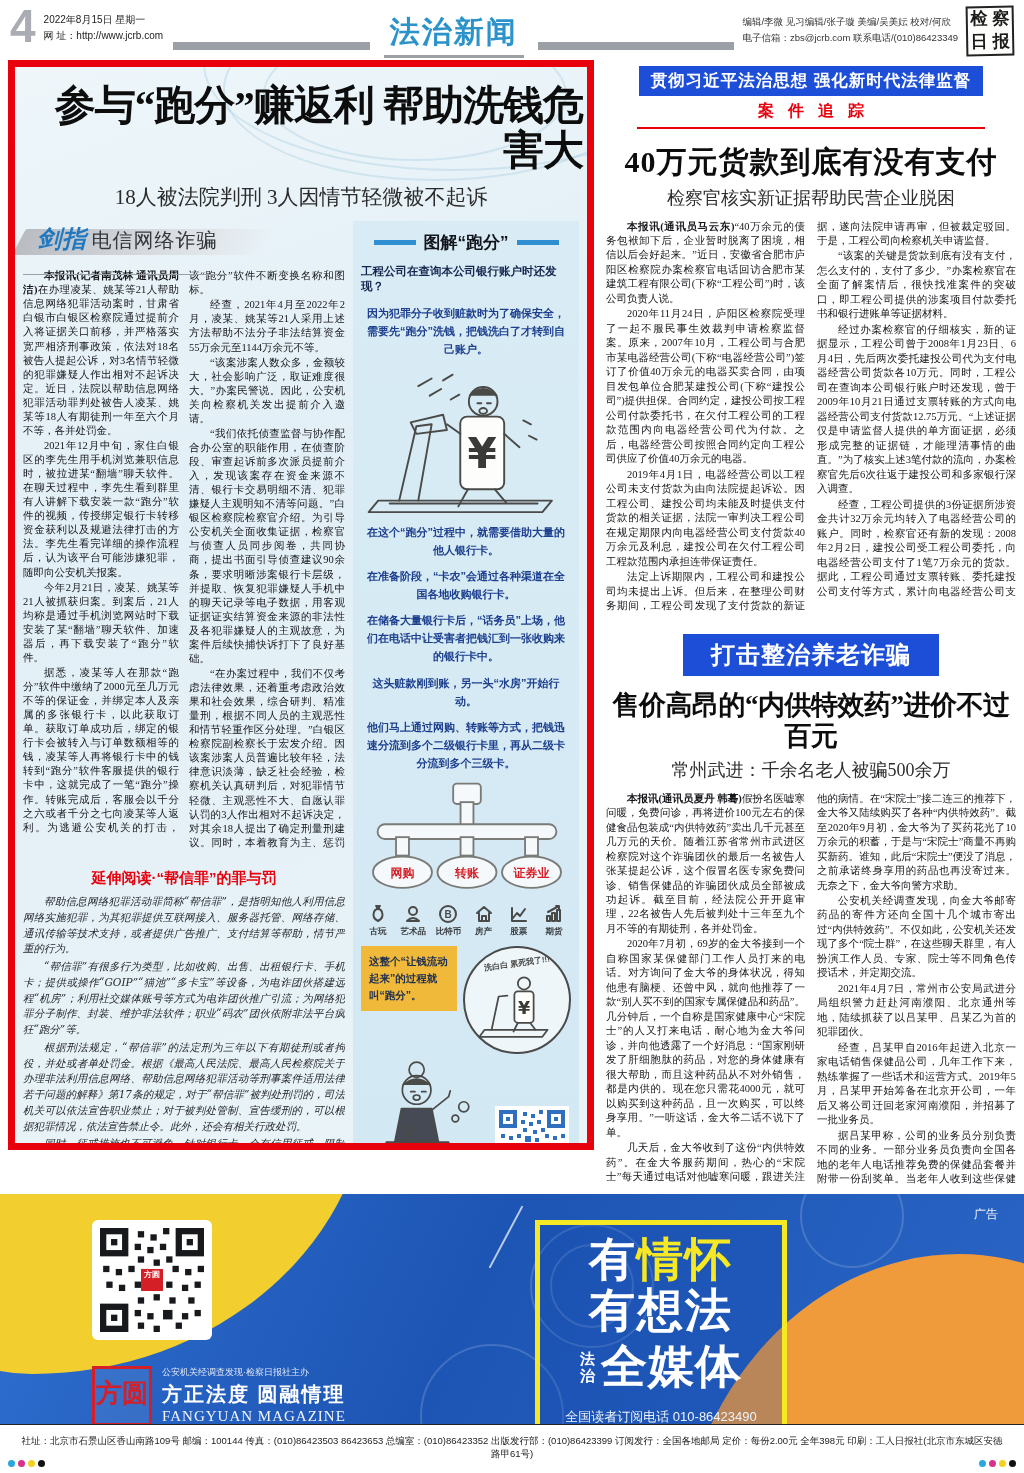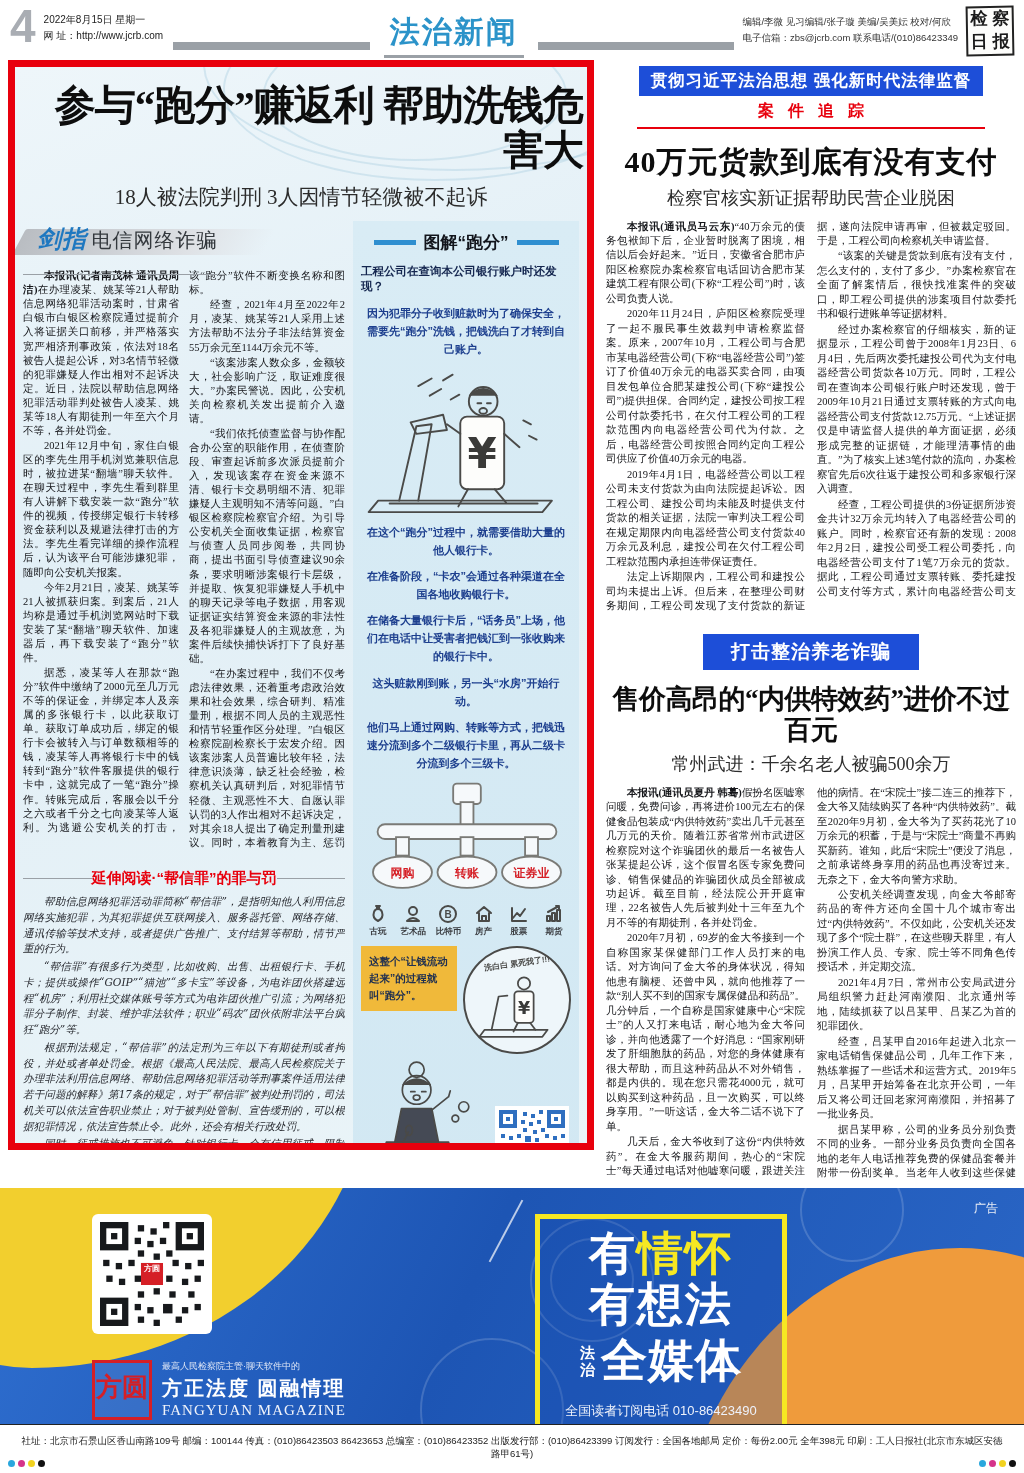--- a/index.html
+++ b/index.html
@@ -36,21 +36,21 @@
   .badge .swoosh{position:absolute;left:-4px;top:6px;width:250px;height:26px;background:linear-gradient(90deg,#b9bdc2,#dfe2e6 70%,rgba(223,226,230,0));
                  transform:skewX(-28deg);border-radius:2px;}
   .badge .btxt{position:relative;padding-left:14px;border-bottom:1px solid #9aa0a6;display:inline-block;padding-bottom:19px;}
   .badge .accent{font-size:24px;font-weight:bold;font-style:italic;color:#1f78c0;letter-spacing:1px;}
   .badge .rest{font-size:20px;color:#33383d;letter-spacing:1px;}
   .story-body{column-count:2;column-gap:10px;height:588px;overflow:hidden;text-align:justify;
               font-family:"Liberation Serif","DejaVu Serif",serif;font-size:10.5px;line-height:1.34;color:#15161a;}
   .story-body p{margin:0 0 1px 0;text-indent:2em;}
   .story-body p b{font-weight:bold;}
   .extended{margin-top:10px;height:282px;overflow:hidden;}
-  .ext-title{display:flex;align-items:center;gap:0;margin:2px 0 6px 0;}
+  .ext-title{display:flex;align-items:center;gap:0;margin:2px 0 6px 0;flex-direction:column;}
   .ext-title .line{flex:1;height:1px;background:#9aa0a6;}
   .ext-title .t{color:#e8000d;font-weight:bold;font-size:15px;white-space:nowrap;}
   .ext-body{font-family:"DejaVu Serif","Liberation Serif",serif;font-style:italic;font-size:10.5px;
             line-height:1.5;color:#26282e;text-align:justify;}
   .ext-body p{margin:0 0 2px 0;text-indent:2em;}
   
   .info-col{flex:1;background:linear-gradient(#d9ecf5,#d2e8f3);padding:6px 8px;box-sizing:border-box;height:992px;overflow:hidden;
             font-family:"Liberation Sans","DejaVu Sans",sans-serif;}
   .ig-title{display:flex;align-items:center;justify-content:center;gap:8px;margin:4px 0 10px 0;}
   .ig-title .bar{width:42px;height:5px;background:#2f8fd0;}
@@ -413,21 +413,21 @@
           <p>2019年4月1日，电器经营公司以工程公司未支付货款为由向法院提起诉讼。因工程公司、建投公司均未能及时提供支付货款的相关证据，法院一审判决工程公司在规定期限内向电器经营公司支付货款40万余元及利息，建投公司在欠付工程公司工程款范围内承担连带保证责任。</p>
           <p>法定上诉期限内，工程公司和建投公司均未提出上诉。但后来，在整理公司财务期间，工程公司发现了支付货款的新证据，遂向法院申请再审，但被裁定驳回。于是，工程公司向检察机关申请监督。</p>
           <p>“该案的关键是货款到底有没有支付，怎么支付的，支付了多少。”办案检察官在全面了解案情后，很快找准案件的突破口，即工程公司提供的涉案项目付款委托书和银行进账单等证据材料。</p>
           <p>经过办案检察官的仔细核实，新的证据显示，工程公司曾于2008年1月23日、6月4日，先后两次委托建投公司代为支付电器经营公司货款各10万元。同时，工程公司在查询本公司银行账户时还发现，曾于2009年10月21日通过支票转账的方式向电器经营公司支付货款12.75万元。“上述证据仅是申请监督人提供的单方面证据，必须形成完整的证据链，才能理清事情的曲直。”为了核实上述3笔付款的流向，办案检察官先后6次往返于建投公司和多家银行深入调查。</p>
           <p>经查，工程公司提供的3份证据所涉资金共计32万余元均转入了电器经营公司的账户。同时，检察官还有新的发现：2008年2月2日，建投公司受工程公司委托，向电器经营公司支付了1笔7万余元的货款。据此，工程公司通过支票转账、委托建投公司支付等方式，累计向电器经营公司支付货款共计近40万元，仅欠电器经营公司货款6731.39元。</p>
 
         </div>
       </article>
 
       <article class="elder-gap">
-        <div class="banner-red" style="font-size:19px;padding:5px 28px;">打击整治养老诈骗</div>
+        <div class="banner-red" style="font-size:24px;padding:5px 28px;">打击整治养老诈骗</div>
         <h2 class="art-head h2">售价高昂的“内供特效药”进价不过百元</h2>
         <div class="art-sub">常州武进：千余名老人被骗500余万</div>
         <div class="art-body body2">
           <p><b>本报讯(通讯员夏丹 韩蓦)</b><span>假扮名医嘘寒问暖，免费问诊，再将进价100元左右的保健食品包装成“内供特效药”卖出几千元甚至几万元的天价。随着江苏省常州市武进区检察院对这个诈骗团伙的最后一名被告人张某提起公诉，这个假冒名医专家免费问诊、销售保健品的诈骗团伙成员全部被成功起诉。截至目前，经法院公开开庭审理，22名被告人先后被判处十三年至九个月不等的有期徒刑，各并处罚金。</span></p>
           <p>2020年7月初，69岁的金大爷接到一个自称国家某保健部门工作人员打来的电话。对方询问了金大爷的身体状况，得知他患有脑梗、还曾中风，就向他推荐了一款“别人买不到的国家专属保健品和药品”。几分钟后，一个自称是国家健康中心“宋院士”的人又打来电话，耐心地为金大爷问诊，并向他透露了一个好消息：“国家刚研发了肝细胞肽的药品，对您的身体健康有很大帮助，而且这种药品从不对外销售，都是内供的。现在您只需花4000元，就可以购买到这种药品，且一次购买，可以终身享用。”一听这话，金大爷二话不说下了单。</p>
           <p>几天后，金大爷收到了这份“内供特效药”。在金大爷服药期间，热心的“宋院士”每天通过电话对他嘘寒问暖，跟进关注他的病情。在“宋院士”接二连三的推荐下，金大爷又陆续购买了各种“内供特效药”。截至2020年9月初，金大爷为了买药花光了10万余元的积蓄，于是与“宋院士”商量不再购买新药。谁知，此后“宋院士”便没了消息，之前承诺终身享用的药品也再没寄过来。无奈之下，金大爷向警方求助。</p>
           <p>公安机关经调查发现，向金大爷邮寄药品的寄件方还向全国十几个城市寄出过“内供特效药”。不仅如此，公安机关还发现了多个“院士群”，在这些聊天群里，有人扮演工作人员、专家、院士等不同角色传授话术，并定期交流。</p>
           <p>2021年4月7日，常州市公安局武进分局组织警力赶赴河南濮阳、北京通州等地，陆续抓获了以吕某甲、吕某乙为首的犯罪团伙。</p>
           <p>经查，吕某甲自2016年起进入北京一家电话销售保健品公司，几年工作下来，熟练掌握了一些话术和运营方式。2019年5月，吕某甲开始筹备在北京开公司，一年后又将公司迁回老家河南濮阳，并招募了一批业务员。</p>
           <p>据吕某甲称，公司的业务员分别负责不同的业务。一部分业务员负责向全国各地的老年人电话推荐免费的保健品套餐并附带一份刮奖单。当老年人收到这些保健品套餐后，刮开抽奖，大多数人会发现自己中了价值千元的一等奖，如果根据刮奖单上的客服电话打回去，套路的第二步就开始了。</p>
@@ -464,21 +464,21 @@
           <span>治</span>
         </div>
         <div class="big">全媒体</div>
       </div>
       <div class="sl-phone">全国读者订阅电话 010-86423490</div>
     </div>
 
     <div class="mag">
       <div class="mag-logo">方圆</div>
       <div class="mag-txt">
-        <div class="s">最高人民检察院主管·聊天软件中的</div>
+        <div class="s">公安机关经调查发现·检察日报社主办</div>
         <div class="m">方正法度 圆融情理</div>
         <div class="e">FANGYUAN MAGAZINE</div>
       </div>
     </div>
     <div class="partners">数字合作单位 龙源期刊网 知网 博看网 超星 读览天下 中邮阅读 悦读网 苹果APP</div>
   </section>
 
   <footer class="footer">
     <div class="foot-line">社址：北京市石景山区香山南路109号 邮编：100144 传真：(010)86423503 86423653 总编室：(010)86423352 出版发行部：(010)86423399 订阅发行：全国各地邮局 定价：每份2.00元 全年398元 印刷：工人日报社(北京市东城区安德路甲61号)</div>
     <div class="regdots l">

